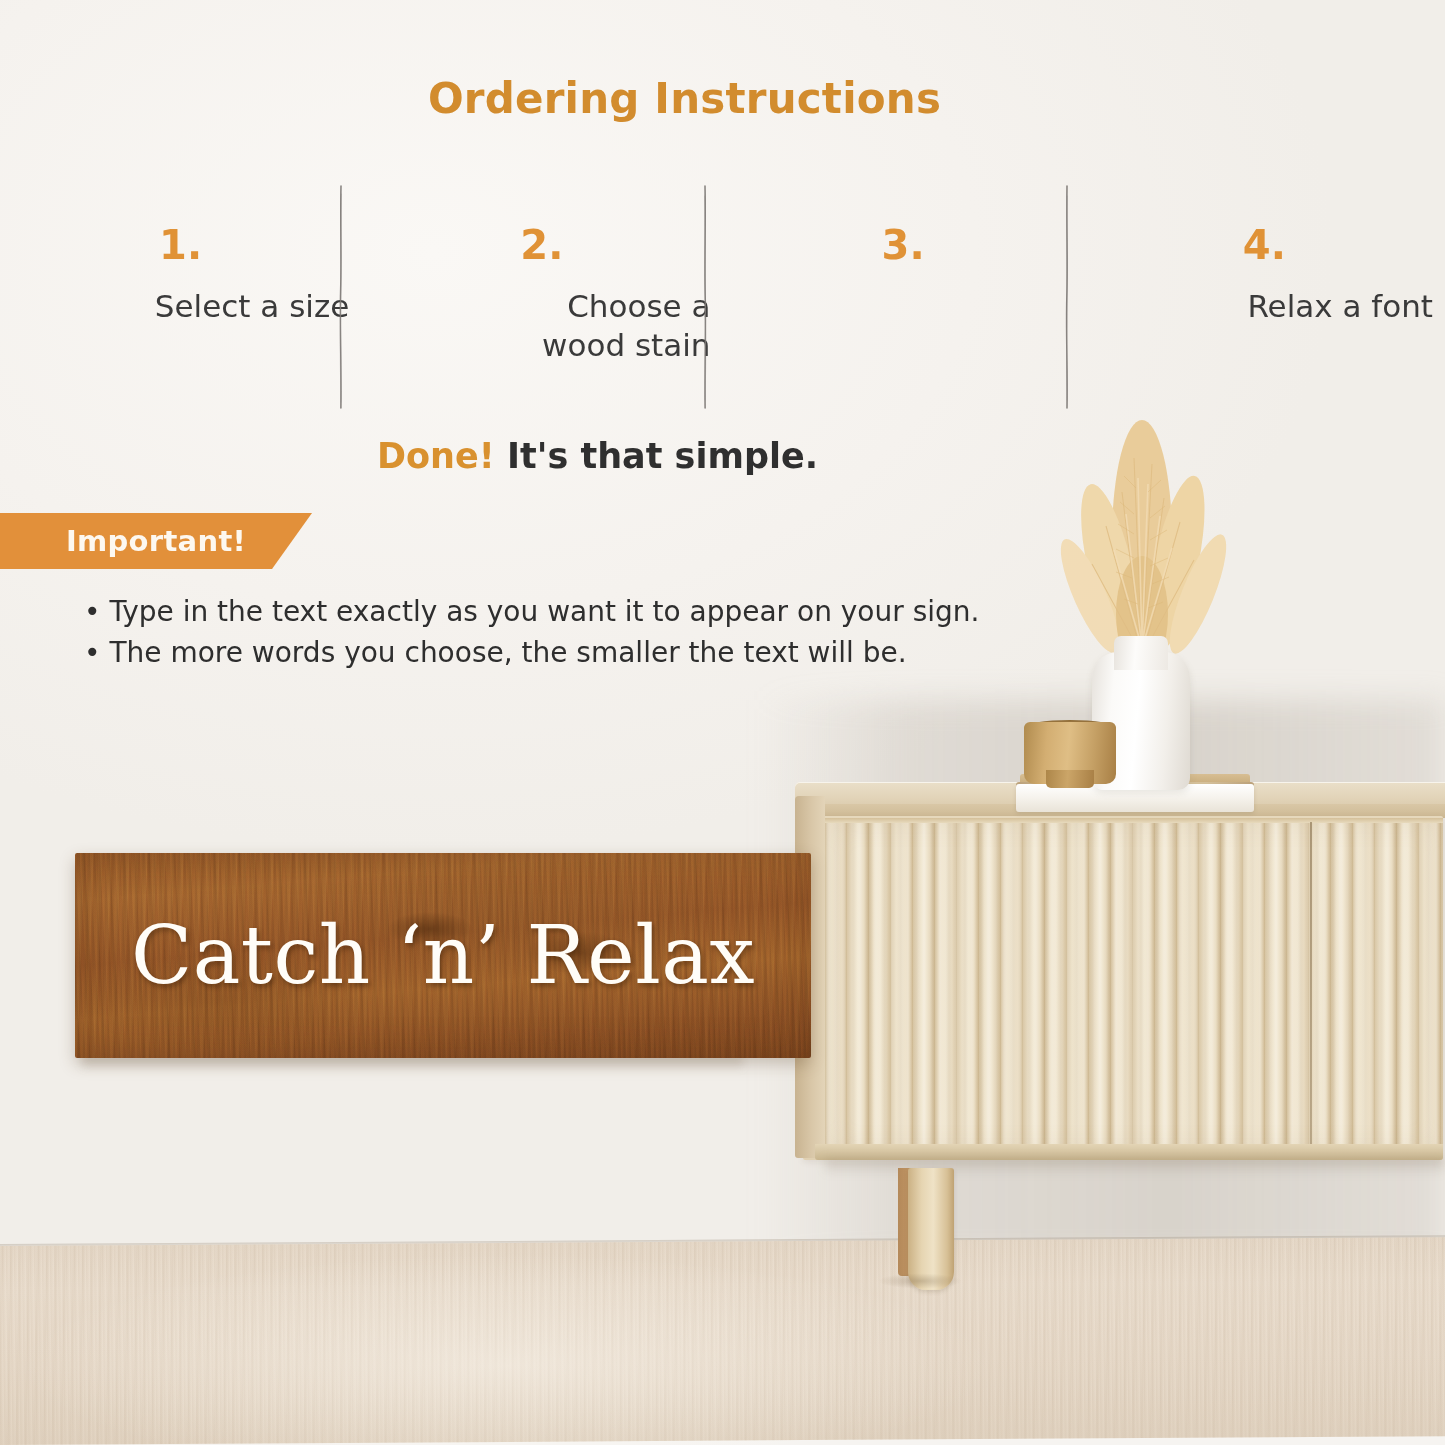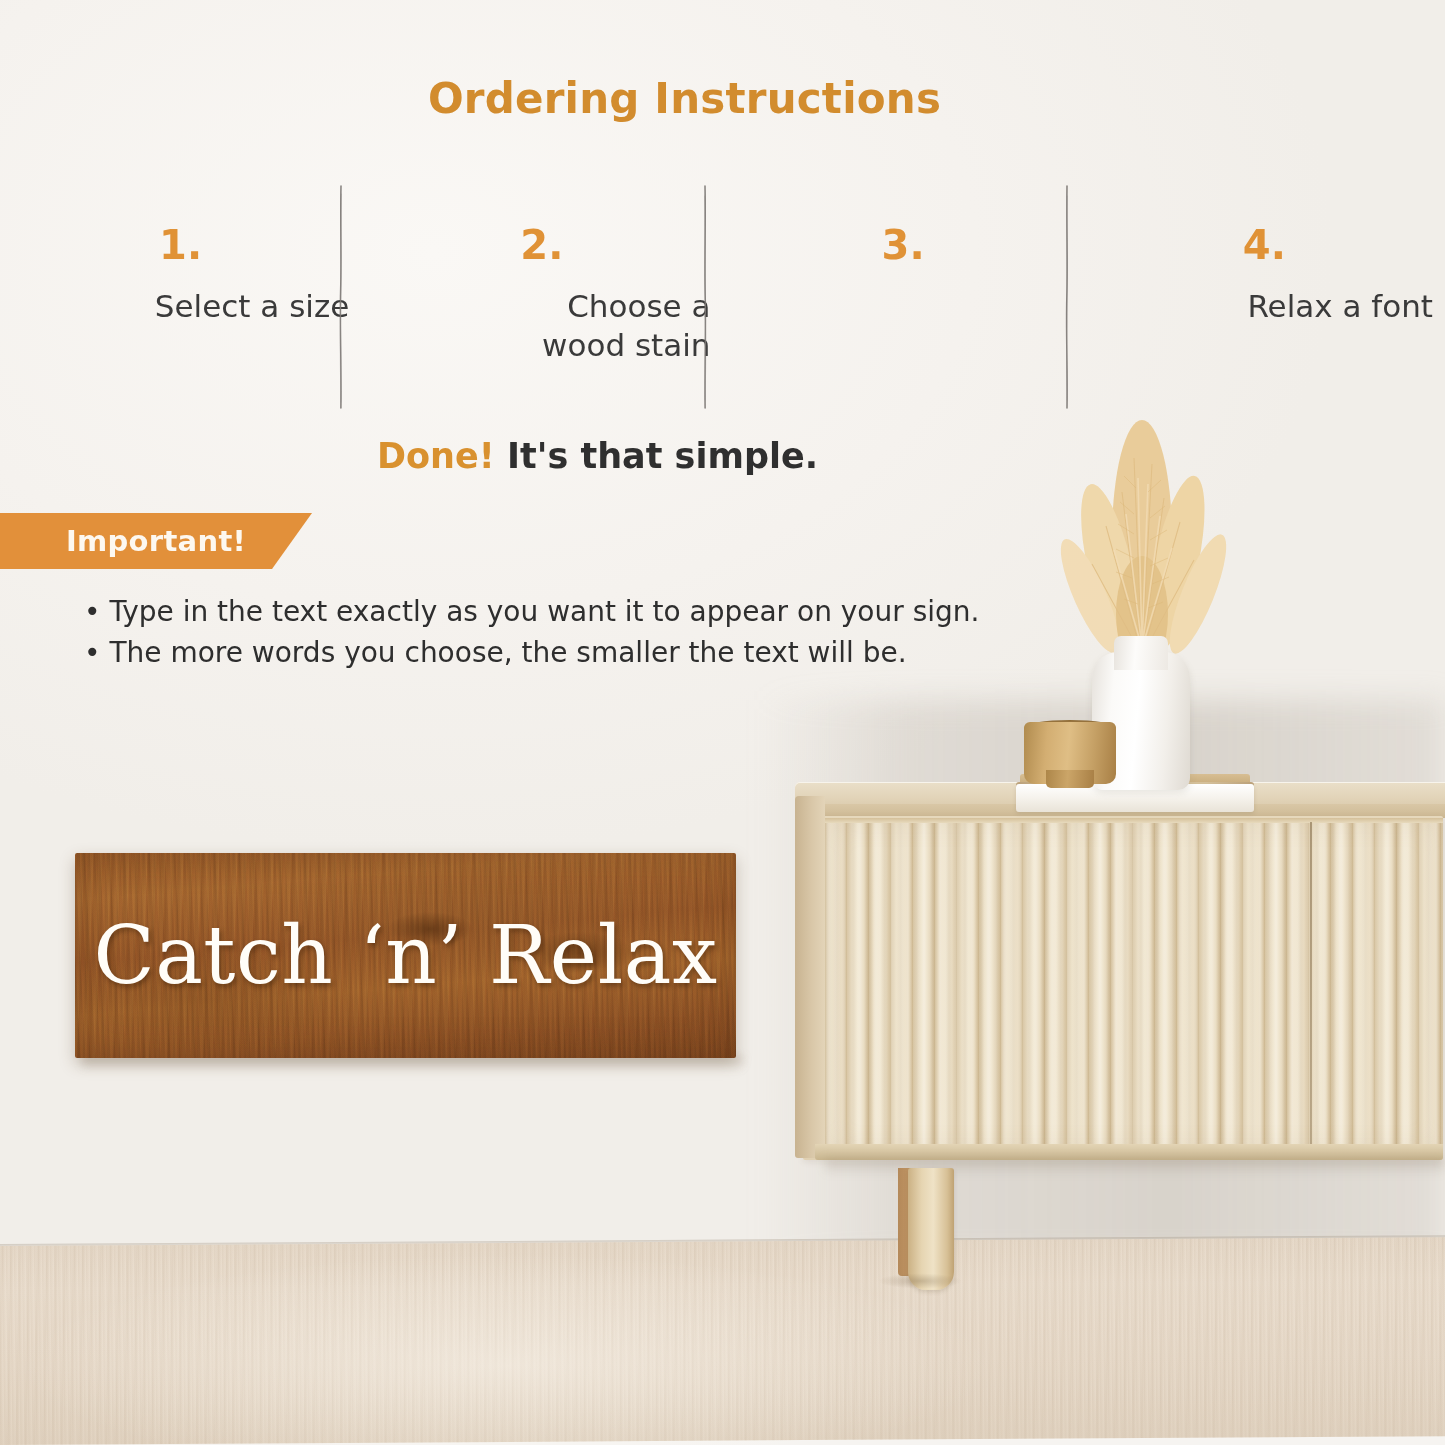--- a/index.html
+++ b/index.html
@@ -156,21 +156,21 @@
   .vase-neck{
     position:absolute;left:1114px;top:636px;width:54px;height:34px;
     background:linear-gradient(95deg,#E7E3DD,#FDFCFA 40%,#EDE9E3);
     border-radius:7px 7px 0 0;
   }
   .pampas{position:absolute;left:1030px;top:418px;width:225px;height:250px;}
   .pampas svg{display:block;}
 
   
   .sign{
-    position:absolute;left:75px;top:853px;width:661px;height:205px;
+    position:absolute;left:75px;top:853px;width:736px;height:205px;
     background:
       repeating-linear-gradient(88deg,
         rgba(90,52,22,.00) 0px,
         rgba(90,52,22,.14) 3px,
         rgba(175,120,64,.07) 7px,
         rgba(90,52,22,.00) 13px),
       repeating-linear-gradient(91.5deg,
         rgba(60,32,12,.00) 0px,
         rgba(60,32,12,.11) 2px,
         rgba(60,32,12,.00) 6px),

